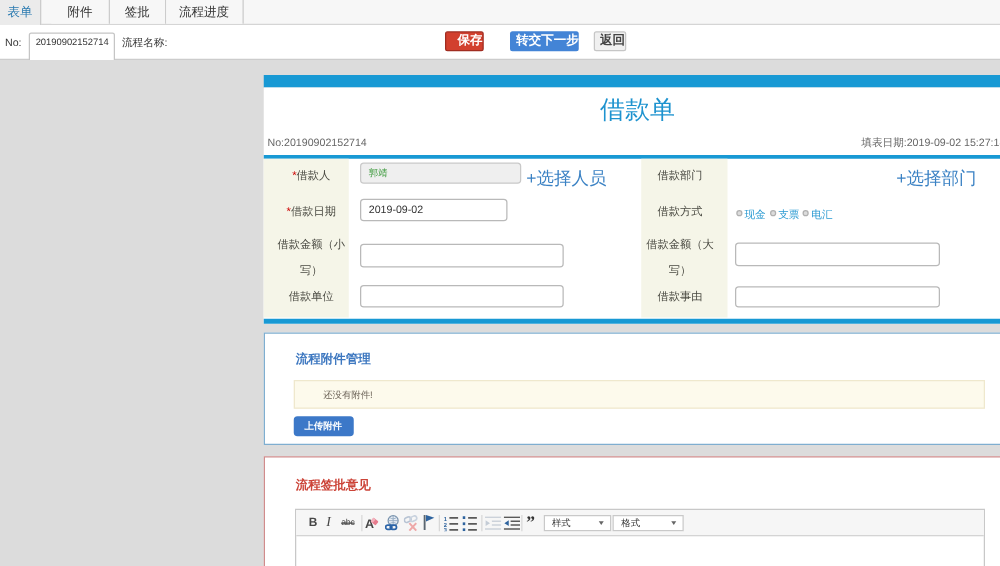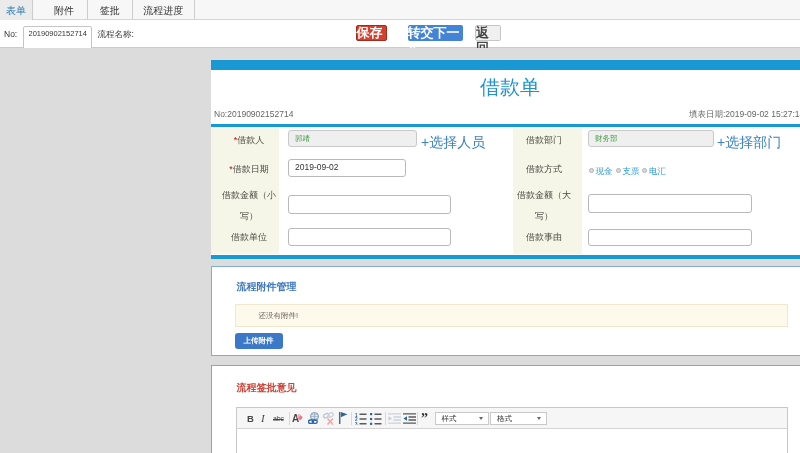--- a/index.html
+++ b/index.html
@@ -16,22 +16,22 @@
 #tabs .tab.active { background:#ebebeb; color:#2a7ab0; height:20px; }
 
 
 #bar { position:absolute; left:0; top:20px; width:800px; height:28px;
   background:#fff; border-bottom:1px solid #ccc; }
 #bar .lbl { position:absolute; top:0; height:28px; line-height:28px;
   font-size:8.5px; color:#333; }
 .inpt { position:absolute; background:#fff; border:1px solid #c5c5c5;
   border-radius:2px; font-size:8.5px; color:#333; line-height:14px;
   padding-left:5px; overflow:hidden; white-space:nowrap; }
-.btn { position:absolute; top:5px; height:16px; line-height:16.5px; text-align:left;
-  font-size:13px; font-weight:bold; color:#fff; border-radius:2px; }
+.btn { position:absolute; top:5px; height:16px; line-height:16.5px; text-align:right;
+  font-size:10px; font-weight:bold; color:#fff; border-radius:2px; }
 
 
 #content { position:absolute; left:0; top:48px; width:800px; height:405px;
   background:#dcdcdc; }
 
 
 #formsec { position:absolute; left:211px; top:12px; width:598px; }
 #blueband { height:10px; background:#1899d4; }
 #formbody { background:#fff; }
 #ftitle { text-align:center; font-size:20px; color:#1e93cf; padding-top:4px; height:33px; }
@@ -107,21 +107,20 @@
       </div>
       <div id="ftable">
 
         <div class="lcell" style="left:0; top:0; width:68px; height:127px;"></div>
         <div class="lcell" style="left:302px; top:0; width:69px; height:127px;"></div>
 
         <div class="flabel" style="left:0; top:2.5px; width:76px;"><span class="red">*</span>借款人</div>
         <div class="fi dis" style="left:77px; top:3px; width:129px; height:17px;">郭靖</div>
         <div class="plink" style="left:210px; top:7px;">+选择人员</div>
         <div class="flabel" style="left:302px; top:2.5px; width:62px;">借款部门</div>
-        <div class="fi dis" style="left:377px; top:3px; width:126px; height:17px;">财务部</div>
         <div class="plink" style="left:506px; top:7px;">+选择部门</div>
 
         <div class="flabel" style="left:0; top:31.5px; width:76px;"><span class="red">*</span>借款日期</div>
         <div class="fi" style="left:77px; top:31.5px; width:118px; height:18px;">2019-09-02</div>
         <div class="flabel" style="left:302px; top:31.5px; width:62px;">借款方式</div>
         <div class="radio" style="left:377.5px; top:41px;"></div>
         <div class="rlbl" style="left:384.5px; top:39px;">现金</div>
         <div class="radio" style="left:404.5px; top:41px;"></div>
         <div class="rlbl" style="left:411.5px; top:39px;">支票</div>
         <div class="radio" style="left:430.5px; top:41px;"></div>

